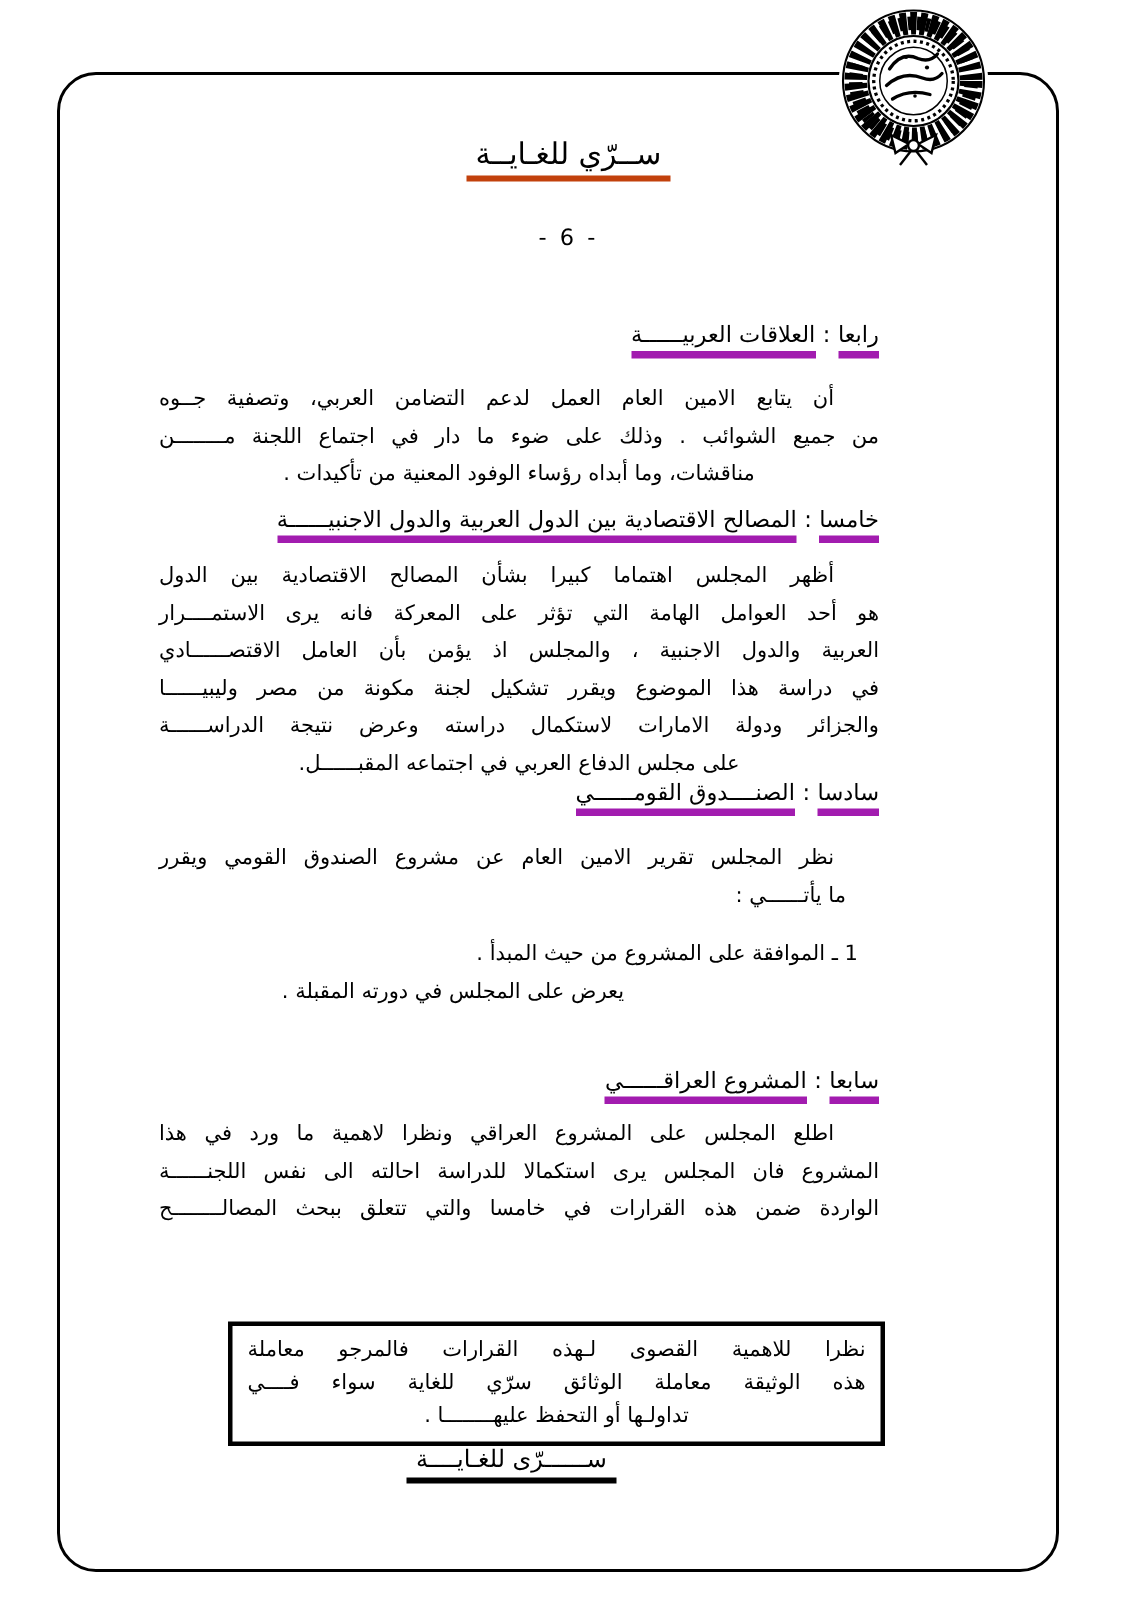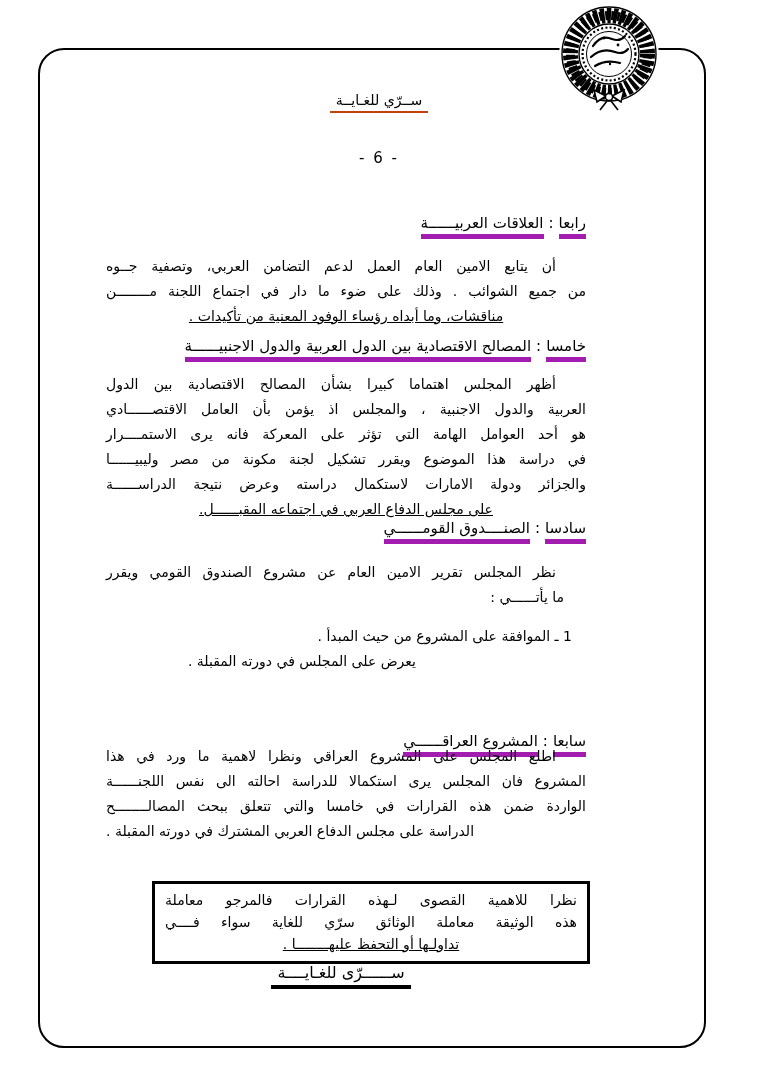--- a/index.html
+++ b/index.html
@@ -9,35 +9,35 @@
   }
   
   .page-frame{
     position:absolute;left:38px;top:48px;width:668px;height:1000px;
     border:2px solid #000;border-radius:26px;box-sizing:border-box;
   }
   .emblem{position:absolute;left:558px;top:4px;width:102px;height:108px;}
   
   .cls-top{position:absolute;top:90px;left:0;width:758px;text-align:center;}
   .cls-top .stamp{
-    display:inline-block;font-size:14px;border-bottom:2px solid #c2410c;
+    display:inline-block;font-size:20px;border-bottom:4px solid #c2410c;
     padding:0 6px 3px 6px;direction:rtl;
   }
   .page-num{position:absolute;top:149px;left:0;width:758px;text-align:center;font-size:15px;letter-spacing:2px;}
   
   .block{
     position:absolute;left:106px;width:480px;direction:rtl;text-align:right;
     font-size:14px;line-height:25px;
   }
   .sec-header{font-size:15px;}
   .u{border-bottom:5px solid #a21caf;padding-bottom:2px;}
   .colon{margin:0 5px;}
   .jline{text-align:justify;text-align-last:justify;}
   .indent{text-indent:30px;}
-  .cline{text-align-last:center;text-decoration:underline;}
+  .cline{text-align-last:center;}
   .lline{text-align:left;text-align-last:left;}
   .rline{text-align:right;text-align-last:right;}
   .pad-list{padding-right:14px;}
   .pad-cont{padding-right:170px;}
   .pad-sm{padding-right:22px;}
   
   .notice{
     position:absolute;left:152px;top:881px;width:438px;box-sizing:border-box;
     border:3px solid #000;padding:5px 10px 6px 10px;direction:rtl;
     font-size:14px;line-height:22px;
@@ -93,47 +93,46 @@
   <div class="jline indent">أن يتابع الامين العام العمل لدعم التضامن العربي، وتصفية جــوه</div>
   <div class="jline">من جميع الشوائب . وذلك على ضوء ما دار في اجتماع اللجنة مــــــــن</div>
   <div class="cline">مناقشات، وما أبداه رؤساء الوفود المعنية من تأكيدات .</div>
 </div>
 
 <div class="block sec-header" style="top:334px">
   <span class="u">خامسا</span><span class="colon">:</span><span class="u">المصالح الاقتصادية بين الدول العربية والدول الاجنبيــــــة</span>
 </div>
 <div class="block" style="top:372px">
   <div class="jline indent">أظهر المجلس اهتماما كبيرا بشأن المصالح الاقتصادية بين الدول</div>
+  <div class="jline">هو أحد العوامل الهامة التي تؤثر على المعركة فانه يرى الاستمــــرار</div>
   <div class="jline">العربية والدول الاجنبية ، والمجلس اذ يؤمن بأن العامل الاقتصــــــادي</div>
-  <div class="jline">هو أحد العوامل الهامة التي تؤثر على المعركة فانه يرى الاستمــــرار</div>
   <div class="jline">في دراسة هذا الموضوع ويقرر تشكيل لجنة مكونة من مصر وليبيــــــا</div>
   <div class="jline">والجزائر ودولة الامارات لاستكمال دراسته وعرض نتيجة الدراســــــة</div>
   <div class="cline">على مجلس الدفاع العربي في اجتماعه المقبــــــل.</div>
 </div>
 
 <div class="block sec-header" style="top:516px">
   <span class="u">سادسا</span><span class="colon">:</span><span class="u">الصنــــدوق القومــــــي</span>
 </div>
 <div class="block" style="top:560px">
   <div class="jline indent">نظر المجلس تقرير الامين العام عن مشروع الصندوق القومي ويقرر</div>
   <div class="rline pad-sm">ما يأتــــــي :</div>
 </div>
 <div class="block" style="top:624px">
   <div class="rline pad-list">1 ـ الموافقة على المشروع من حيث المبدأ .</div>
   <div class="rline pad-cont">يعرض على المجلس في دورته المقبلة .</div>
 </div>
 
-<div class="block sec-header" style="top:729px">
+<div class="block sec-header" style="top:708px">
   <span class="u">سابعا</span><span class="colon">:</span><span class="u">المشروع العراقــــــي</span>
 </div>
 <div class="block" style="top:744px">
   <div class="jline indent">اطلع المجلس على المشروع العراقي ونظرا لاهمية ما ورد في هذا</div>
   <div class="jline">المشروع فان المجلس يرى استكمالا للدراسة احالته الى نفس اللجنــــــة</div>
   <div class="jline">الواردة ضمن هذه القرارات في خامسا والتي تتعلق ببحث المصالــــــــح</div>
-  <div class="lline">الدراسة على مجلس الدفاع العربي المشترك في دورته المقبلة .</div>
 </div>
 
 <div class="notice">
   <div class="jline">نظرا للاهمية القصوى لـهذه القرارات فالمرجو معاملة</div>
   <div class="jline">هذه الوثيقة معاملة الوثائق سرّي للغاية سواء فــــي</div>
   <div class="cline">تداولـها أو التحفظ عليهــــــــا .</div>
 </div>
 
 <div class="cls-footer">
   <span class="stamp">ســــــرّى للغـايــــة</span>

